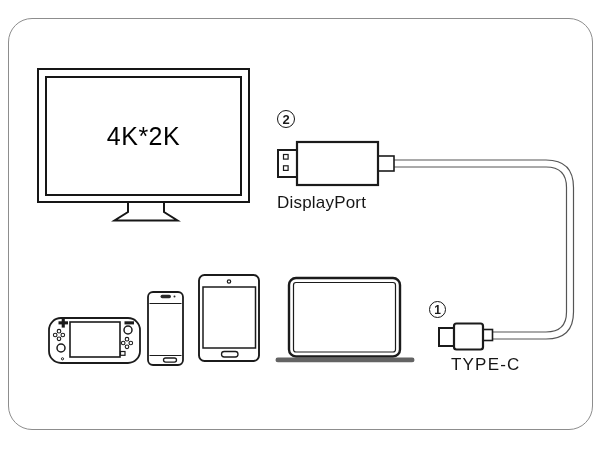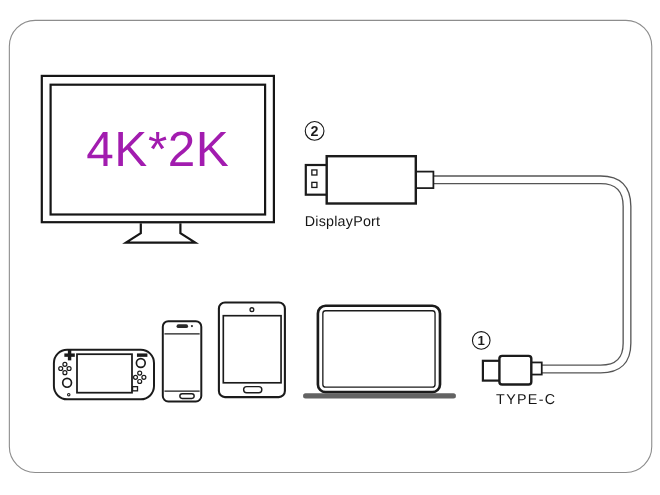--- a/index.html
+++ b/index.html
@@ -6,28 +6,28 @@
   .stage{position:relative;width:600px;height:450px;background:#fff;overflow:hidden;
          font-family:"Liberation Sans","DejaVu Sans",sans-serif;color:#1b1b1b;}
   .frame{position:absolute;left:8px;top:18px;width:585px;height:412px;box-sizing:border-box;
          border:1.5px solid #8d8d8d;border-radius:24px;}
   svg.art{position:absolute;left:0;top:0;}
   
   .monitor-outer{position:absolute;left:37px;top:68px;width:213px;height:135px;box-sizing:border-box;
                  border:2.2px solid #161616;background:#fff;}
   .monitor-screen{position:absolute;left:45px;top:76px;width:197px;height:120px;box-sizing:border-box;
                   border:2.2px solid #161616;background:#fff;display:flex;align-items:center;justify-content:center;}
-  .res-text{font-size:45px;letter-spacing:.5px;color:#a21caf;}
+  .res-text{font-size:25px;letter-spacing:.5px;color:#000000;}
   
   .badge{position:absolute;box-sizing:border-box;border:1.8px solid #161616;border-radius:50%;
          display:flex;align-items:center;justify-content:center;font-weight:bold;background:#fff;}
   .badge-2{left:277px;top:110px;width:18px;height:18px;font-size:13px;}
   .badge-1{left:429px;top:301px;width:17px;height:17px;font-size:12px;}
   
-  .lbl{position:absolute;font-size:13px;color:#161616;white-space:nowrap;}
+  .lbl{position:absolute;font-size:17px;color:#161616;white-space:nowrap;}
   .lbl-dp{left:277px;top:193px;letter-spacing:.2px;}
   .lbl-tc{left:451px;top:355px;letter-spacing:1.2px;}
 </style>
 </head>
 <body>
 
 <div class="stage">
 
   <div class="frame"></div>
 

